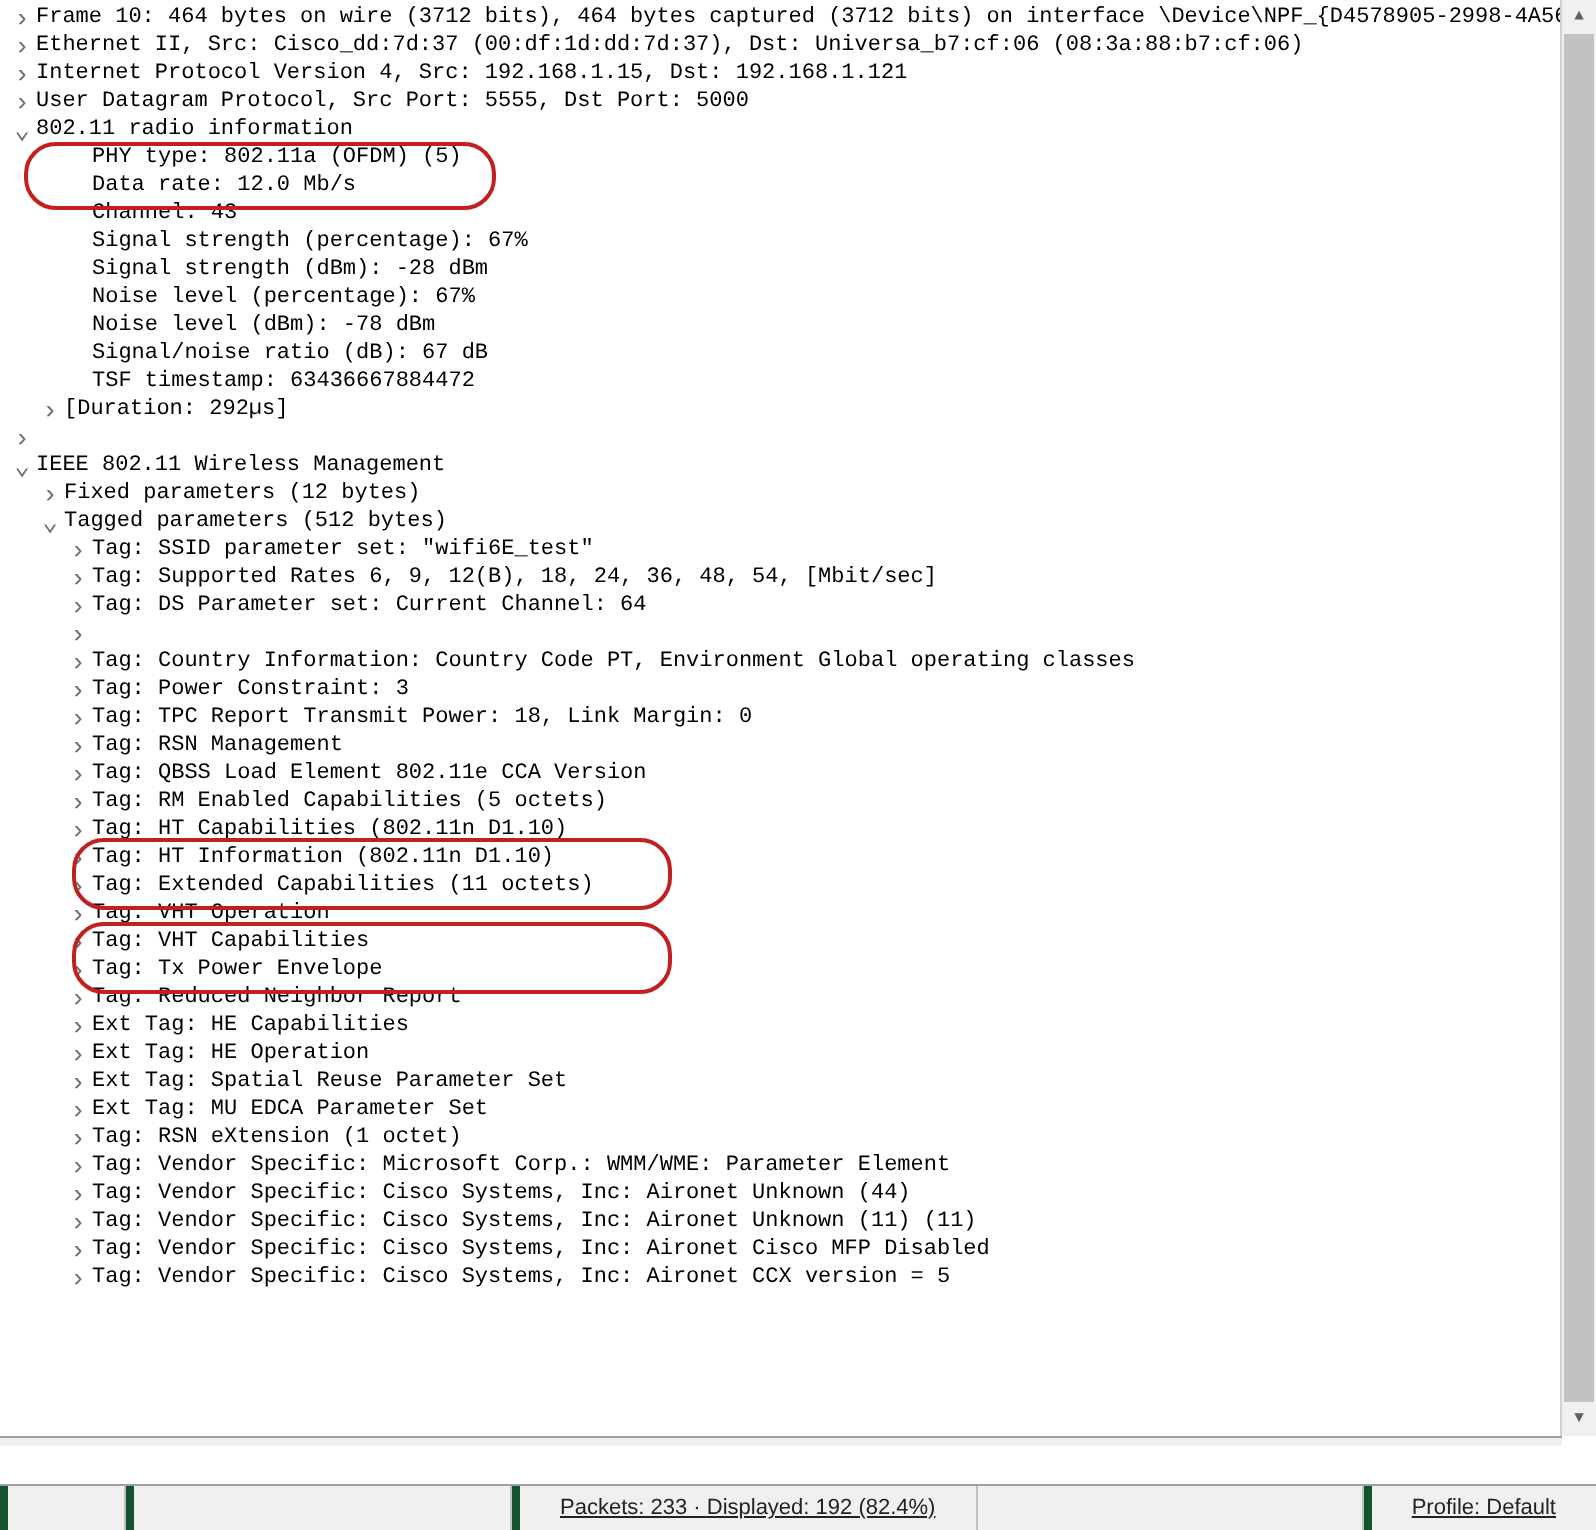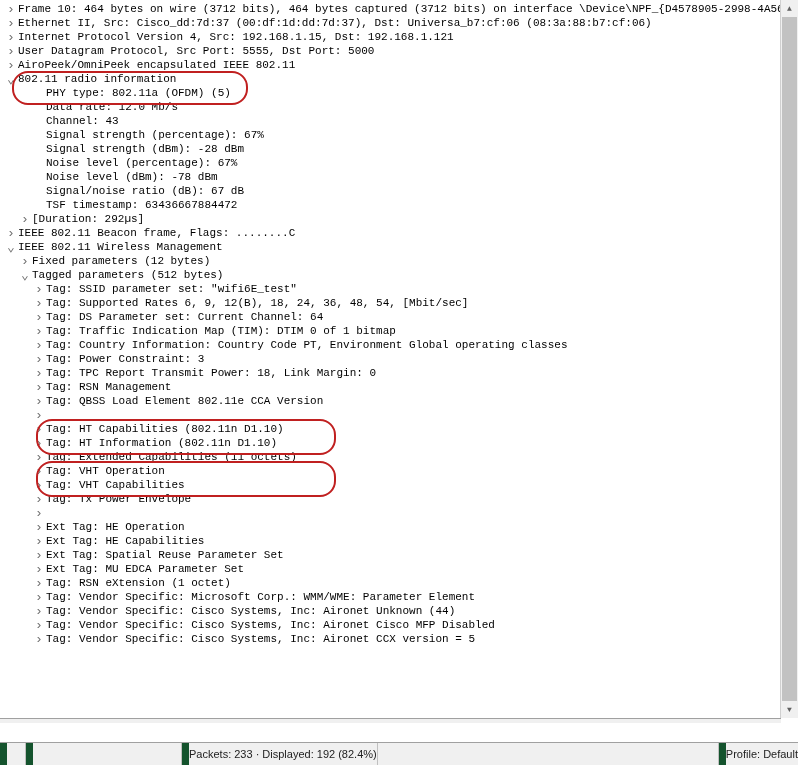--- a/index.html
+++ b/index.html
@@ -65,25 +65,26 @@
     height: 22px;
     background: #f0f0f0;
     border-top: 1px solid #a0a0a0;
     display: flex;
     align-items: stretch;
     font-family: "Segoe UI", "Tahoma", sans-serif;
     font-size: 11px;
   }
   .statusbar .cell {
     border-right: 1px solid #c0c0c0;
-    border-left: 7px solid #14532d;
+    border-left: 4px solid #14532d;
     display: flex;
     align-items: center;
-    padding: 0 0;
+    padding: 0 20px;
     color: #222;
+    text-decoration: underline;
   }
   .statusbar .spacer { flex: 1; border-right: 1px solid #c0c0c0; }
   .scrollbar-v {
     position: absolute;
     top: 0;
     right: 0;
     width: 17px;
     height: 718px;
     background: #f0f0f0;
     border-left: 1px solid #d0d0d0;
@@ -137,24 +138,20 @@
     </div>
     <div class="row">
       <span class="toggle closed"></span>
       <span class="label">Internet Protocol Version 4, Src: 192.168.1.15, Dst: 192.168.1.121</span>
     </div>
     <div class="row">
       <span class="toggle closed"></span>
       <span class="label">User Datagram Protocol, Src Port: 5555, Dst Port: 5000</span>
     </div>
     <div class="row">
-      <span class="toggle closed"></span>
-      <span class="label">AiroPeek/OmniPeek encapsulated IEEE 802.11</span>
-    </div>
-    <div class="row">
       <span class="toggle open"></span>
       <span class="label">802.11 radio information</span>
     </div>
     <div class="row">
       <span class="indent"></span>
       <span class="indent"></span>
       <span class="indent"></span>
       <span class="label">PHY type: 802.11a (OFDM) (5)</span>
     </div>
     <div class="row">
@@ -205,21 +202,20 @@
       <span class="indent"></span>
       <span class="label">TSF timestamp: 63436667884472</span>
     </div>
     <div class="row">
       <span class="indent"></span>
       <span class="toggle closed"></span>
       <span class="label">[Duration: 292µs]</span>
     </div>
     <div class="row">
       <span class="toggle closed"></span>
-      <span class="label">IEEE 802.11 Beacon frame, Flags: ........C</span>
     </div>
     <div class="row">
       <span class="toggle open"></span>
       <span class="label">IEEE 802.11 Wireless Management</span>
     </div>
     <div class="row">
       <span class="indent"></span>
       <span class="toggle closed"></span>
       <span class="label">Fixed parameters (12 bytes)</span>
     </div>
@@ -243,21 +239,20 @@
     <div class="row">
       <span class="indent"></span>
       <span class="indent"></span>
       <span class="toggle closed"></span>
       <span class="label">Tag: DS Parameter set: Current Channel: 64</span>
     </div>
     <div class="row">
       <span class="indent"></span>
       <span class="indent"></span>
       <span class="toggle closed"></span>
-      <span class="label">Tag: Traffic Indication Map (TIM): DTIM 0 of 1 bitmap</span>
     </div>
     <div class="row">
       <span class="indent"></span>
       <span class="indent"></span>
       <span class="toggle closed"></span>
       <span class="label">Tag: Country Information: Country Code PT, Environment Global operating classes</span>
     </div>
     <div class="row">
       <span class="indent"></span>
       <span class="indent"></span>
@@ -279,20 +274,21 @@
     <div class="row">
       <span class="indent"></span>
       <span class="indent"></span>
       <span class="toggle closed"></span>
       <span class="label">Tag: QBSS Load Element 802.11e CCA Version</span>
     </div>
     <div class="row">
       <span class="indent"></span>
       <span class="indent"></span>
       <span class="toggle closed"></span>
+      <span class="label">Tag: RM Enabled Capabilities (5 octets)</span>
     </div>
     <div class="row">
       <span class="indent"></span>
       <span class="indent"></span>
       <span class="toggle closed"></span>
       <span class="label">Tag: HT Capabilities (802.11n D1.10)</span>
     </div>
     <div class="row">
       <span class="indent"></span>
       <span class="indent"></span>
@@ -320,37 +316,38 @@
     <div class="row">
       <span class="indent"></span>
       <span class="indent"></span>
       <span class="toggle closed"></span>
       <span class="label">Tag: Tx Power Envelope</span>
     </div>
     <div class="row">
       <span class="indent"></span>
       <span class="indent"></span>
       <span class="toggle closed"></span>
+      <span class="label">Tag: Reduced Neighbor Report</span>
+    </div>
+    <div class="row">
+      <span class="indent"></span>
+      <span class="indent"></span>
+      <span class="toggle closed"></span>
+      <span class="label">Ext Tag: HE Capabilities</span>
     </div>
     <div class="row">
       <span class="indent"></span>
       <span class="indent"></span>
       <span class="toggle closed"></span>
       <span class="label">Ext Tag: HE Operation</span>
     </div>
     <div class="row">
       <span class="indent"></span>
       <span class="indent"></span>
       <span class="toggle closed"></span>
-      <span class="label">Ext Tag: HE Capabilities</span>
-    </div>
-    <div class="row">
-      <span class="indent"></span>
-      <span class="indent"></span>
-      <span class="toggle closed"></span>
       <span class="label">Ext Tag: Spatial Reuse Parameter Set</span>
     </div>
     <div class="row">
       <span class="indent"></span>
       <span class="indent"></span>
       <span class="toggle closed"></span>
       <span class="label">Ext Tag: MU EDCA Parameter Set</span>
     </div>
     <div class="row">
       <span class="indent"></span>
@@ -362,20 +359,26 @@
       <span class="indent"></span>
       <span class="indent"></span>
       <span class="toggle closed"></span>
       <span class="label">Tag: Vendor Specific: Microsoft Corp.: WMM/WME: Parameter Element</span>
     </div>
     <div class="row">
       <span class="indent"></span>
       <span class="indent"></span>
       <span class="toggle closed"></span>
       <span class="label">Tag: Vendor Specific: Cisco Systems, Inc: Aironet Unknown (44)</span>
+    </div>
+    <div class="row">
+      <span class="indent"></span>
+      <span class="indent"></span>
+      <span class="toggle closed"></span>
+      <span class="label">Tag: Vendor Specific: Cisco Systems, Inc: Aironet Unknown (11) (11)</span>
     </div>
     <div class="row">
       <span class="indent"></span>
       <span class="indent"></span>
       <span class="toggle closed"></span>
       <span class="label">Tag: Vendor Specific: Cisco Systems, Inc: Aironet Cisco MFP Disabled</span>
     </div>
     <div class="row">
       <span class="indent"></span>
       <span class="indent"></span>

